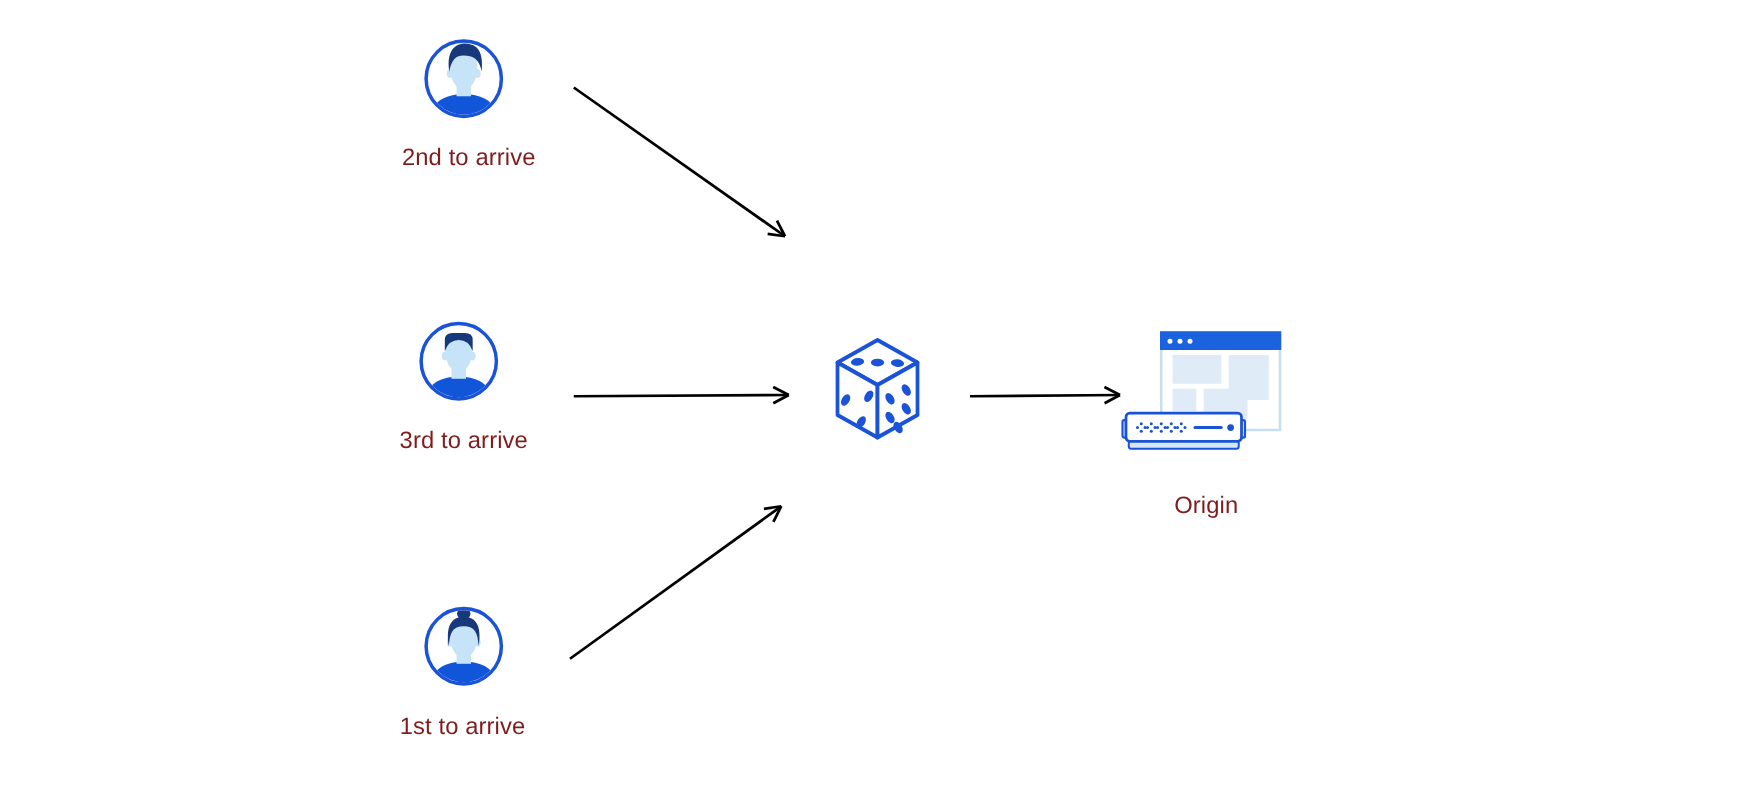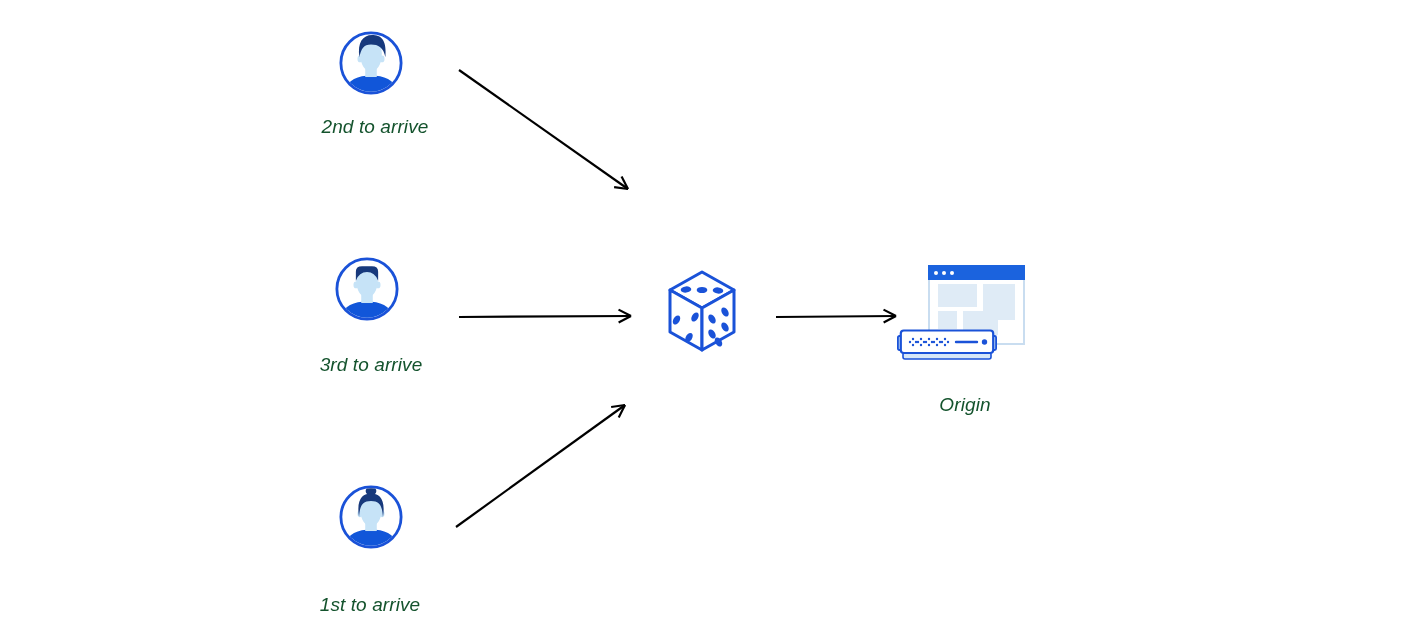--- a/index.html
+++ b/index.html
@@ -3,21 +3,21 @@
 <meta charset="utf-8">
 <style>
   * { margin: 0; padding: 0; box-sizing: border-box; }
   html, body { width: 1405px; height: 633px; background: #ffffff; overflow: hidden; }
   body { position: relative; font-family: "Liberation Sans", sans-serif; color: #121212; }
 
   .node { position: absolute; }
   .avatar { width: 66px; height: 66px; display: block; }
   .node-label {
     position: absolute; width: 220px; text-align: center;
-    font-size: 19px; letter-spacing: 0.1px; color: #14532d; font-style: italic;
+    font-size: 19px; letter-spacing: 0.1px; color: #7f1d1d;
   }
 
   
   .dice { position: absolute; left: 666px; top: 268px; width: 72px; height: 88px; }
 
   
   .browser {
     position: absolute; left: 928px; top: 265px; width: 97px; height: 80px;
     background: #ffffff; border: 2px solid #c9ddf0;
   }
@@ -88,40 +88,40 @@
     <g clip-path="url(#clipB)">
       <path d="M 6 80 C 9 61 23 55 40 55 C 57 55 71 61 74 80 Z" fill="#1156D9"></path>
       <rect x="33" y="40" width="14" height="17" fill="#C6E3F7"></rect>
       <ellipse cx="26.6" cy="35" rx="3" ry="4.2" fill="#C6E3F7"></ellipse>
       <ellipse cx="53.4" cy="35" rx="3" ry="4.2" fill="#C6E3F7"></ellipse>
       <path d="M 40 13 C 51 13 54 22 53 32 C 52.2 42 47.5 50 40 50 C 32.5 50 27.8 42 27 32 C 26 22 29 13 40 13 Z" fill="#C6E3F7"></path>
       <path d="M 26.5 30 L 26.5 19 Q 26.5 12.5 34 12.5 L 46 12.5 Q 53.5 12.5 53.5 19 L 53.5 30 Q 49.5 19.5 40 19.5 Q 30.5 19.5 26.5 30 Z" fill="#17397C"></path>
     </g>
   </svg>
 </div>
-<div class="node-label" style="left:261px; top:354px;">3rd to arrive</div>
+<div class="node-label" style="left:261px; top:342px;">3rd to arrive</div>
 
 <div class="node" style="left:338px; top:484px;">
   <svg class="avatar" viewBox="0 0 80 80">
     <circle cx="40" cy="40" r="36.5" fill="#ffffff" stroke="#1A52D8" stroke-width="3.4"></circle>
     <clipPath id="clipC">
         <circle cx="40" cy="40" r="34.8"></circle>
       </clipPath>
     <g clip-path="url(#clipC)">
       <path d="M 6 80 C 9 61 23 55 40 55 C 57 55 71 61 74 80 Z" fill="#1156D9"></path>
       <rect x="33" y="40" width="14" height="17" fill="#C6E3F7"></rect>
       <ellipse cx="26.6" cy="36" rx="3" ry="4.2" fill="#C6E3F7"></ellipse>
       <ellipse cx="53.4" cy="36" rx="3" ry="4.2" fill="#C6E3F7"></ellipse>
       <path d="M 40 14 C 51 14 54 23 53 33 C 52.2 43 47.5 51 40 51 C 32.5 51 27.8 43 27 33 C 26 23 29 14 40 14 Z" fill="#C6E3F7"></path>
       <ellipse cx="40" cy="8.5" rx="6.5" ry="5.5" fill="#17397C"></ellipse>
       <path d="M 25.5 40 C 22 18 30 11.5 40 11.5 C 50 11.5 58 18 54.5 40 C 53.5 27 51 20.5 40 20.5 C 29 20.5 26.5 27 25.5 40 Z" fill="#17397C"></path>
     </g>
   </svg>
 </div>
-<div class="node-label" style="left:260px; top:594px;">1st to arrive</div>
+<div class="node-label" style="left:260px; top:571px;">1st to arrive</div>
 
 <svg class="dice" viewBox="0 0 72 88">
   <g stroke="#1A52D8" stroke-width="3" stroke-linejoin="round" fill="#ffffff">
     <polygon points="36,4 68,22 36,40 4,22"></polygon>
     <polygon points="4,22 36,40 36,82 4,64"></polygon>
     <polygon points="68,22 36,40 36,82 68,64"></polygon>
   </g>
   <g fill="#1A52D8">
     <ellipse cx="20" cy="21.5" rx="5.3" ry="3.1" transform="rotate(-6 20 21.5)"></ellipse>
     <ellipse cx="36" cy="22" rx="5.3" ry="3.1"></ellipse>

